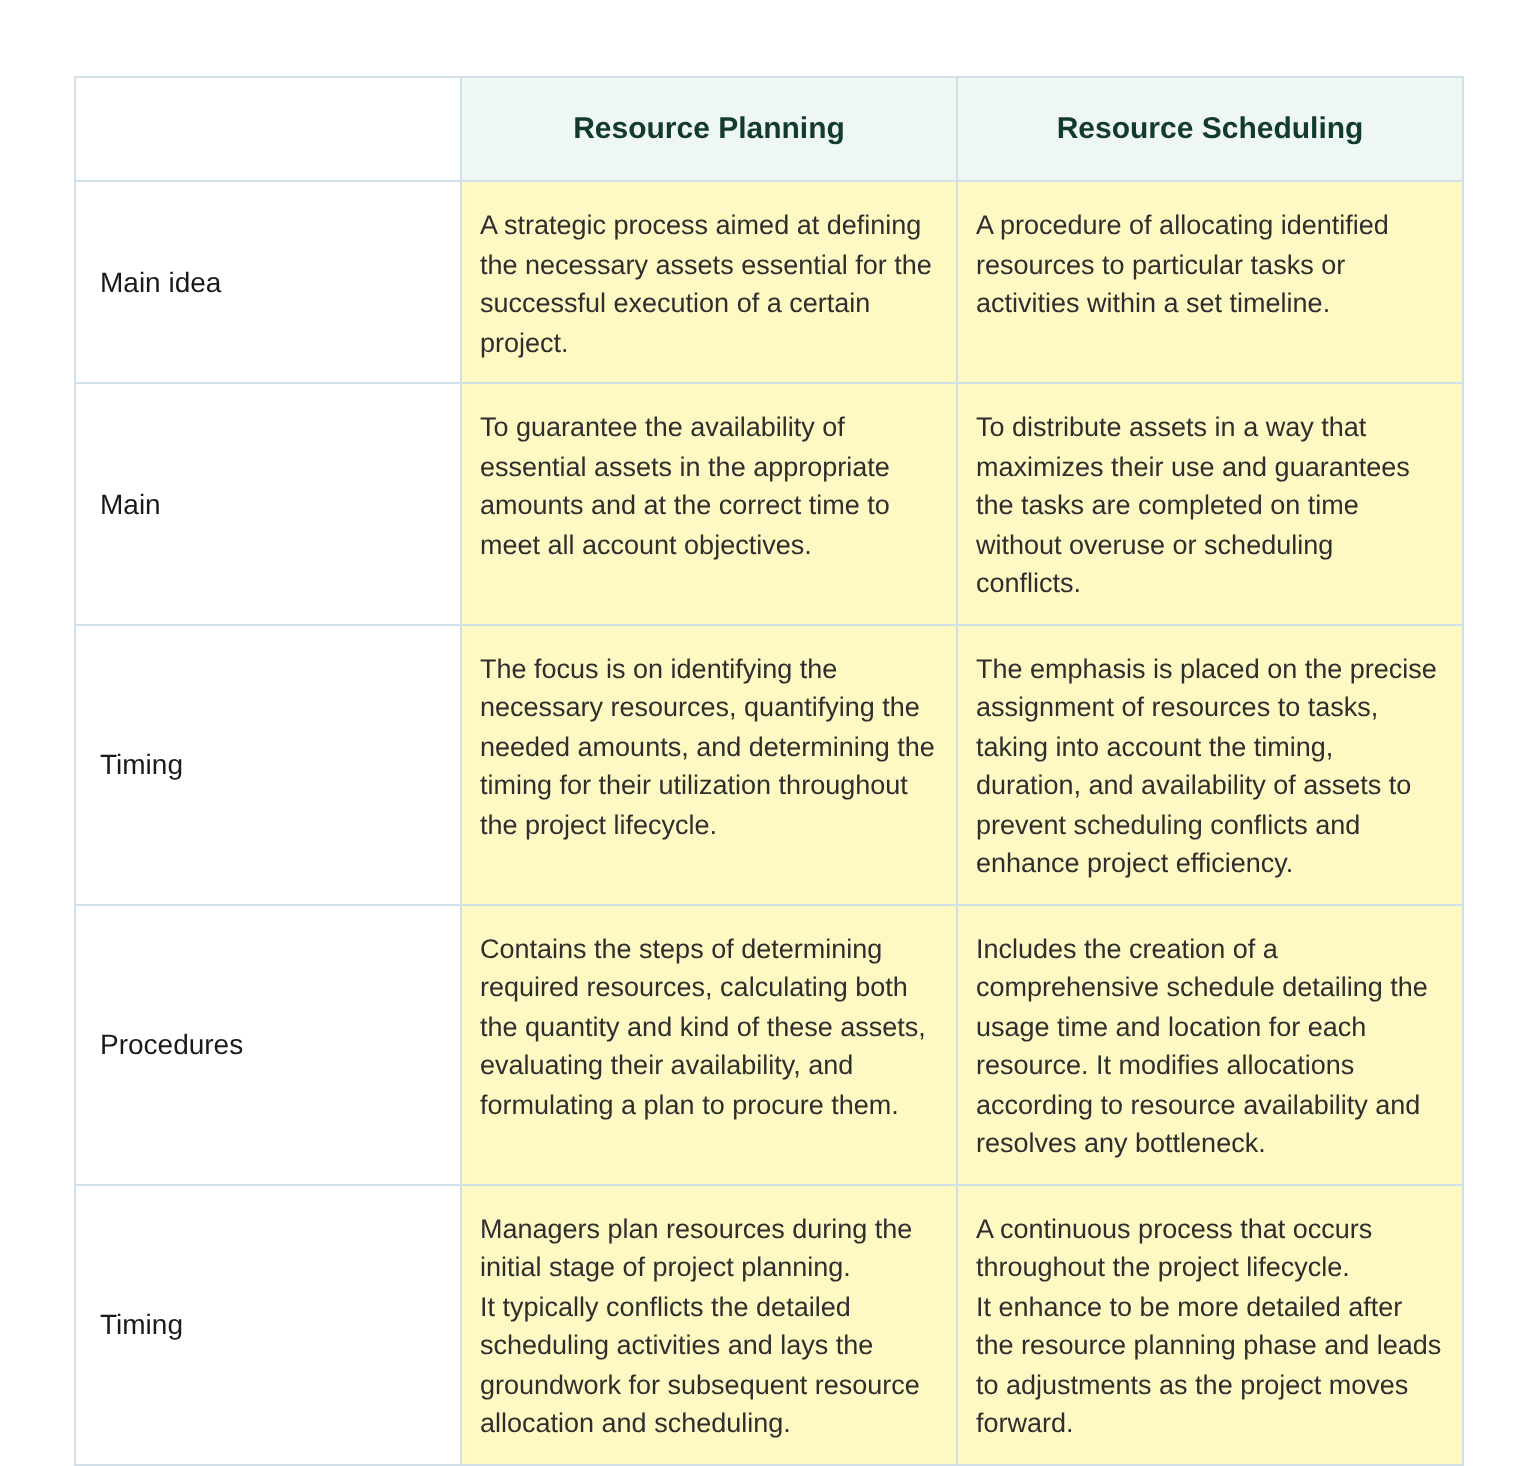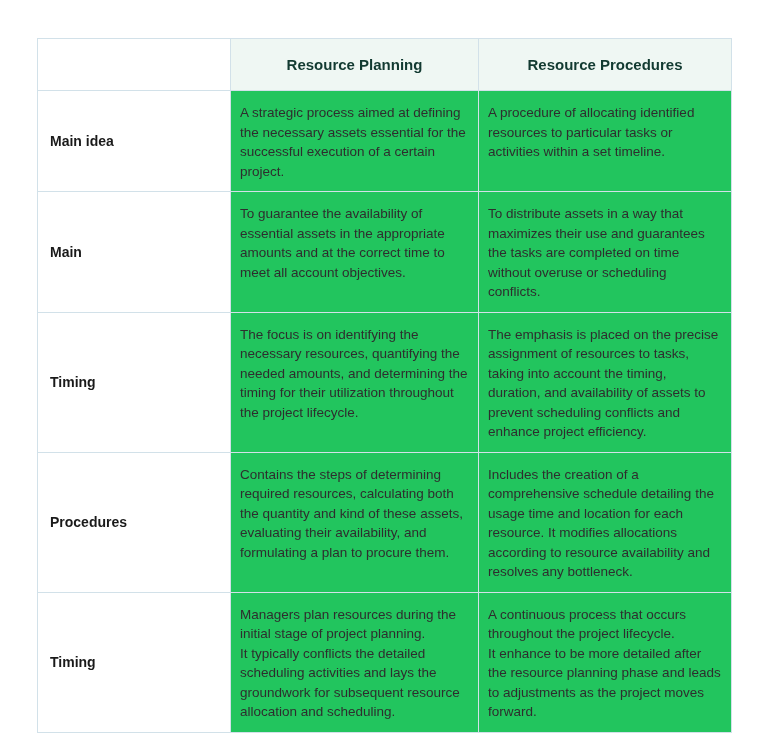--- a/index.html
+++ b/index.html
@@ -41,49 +41,49 @@
   }
   tbody tr:nth-child(1) { height: 96px; }
   tbody tr:nth-child(2) { height: 113px; }
   tbody tr:nth-child(3) { height: 134px; }
   tbody tr:nth-child(4) { height: 128px; }
   tbody tr:nth-child(5) { height: 135px; }
   td.row-label {
     vertical-align: middle;
     padding: 0 10px 0 12px;
     font-size: 14px;
-    font-weight: 700;
+    font-weight: 400;
     color: #1a1a1a;
     background: #ffffff;
   }
   td.cell {
     vertical-align: top;
     padding: 12px 9px 10px 9px;
     font-size: 13.5px;
     line-height: 19.5px;
     color: #2e2e2e;
-    background: #22c55e;
+    background: #fef9c3;
     white-space: pre-line;
   }
 </style>
 </head>
 <body>
 
 <div class="table-wrap">
   <table class="compare">
     <colgroup>
       <col class="c-label">
       <col class="c-plan">
       <col class="c-sched">
     </colgroup>
     <thead>
       <tr>
         <th class="corner"></th>
         <th>Resource Planning</th>
-        <th>Resource Procedures</th>
+        <th>Resource Scheduling</th>
       </tr>
     </thead>
     <tbody>
       <tr>
         <td class="row-label">Main idea</td>
         <td class="cell">A strategic process aimed at defining the necessary assets essential for the successful execution of a certain project.</td>
         <td class="cell">A procedure of allocating identified resources to particular tasks or activities within a set timeline.</td>
       </tr>
       <tr>
         <td class="row-label">Main</td>

